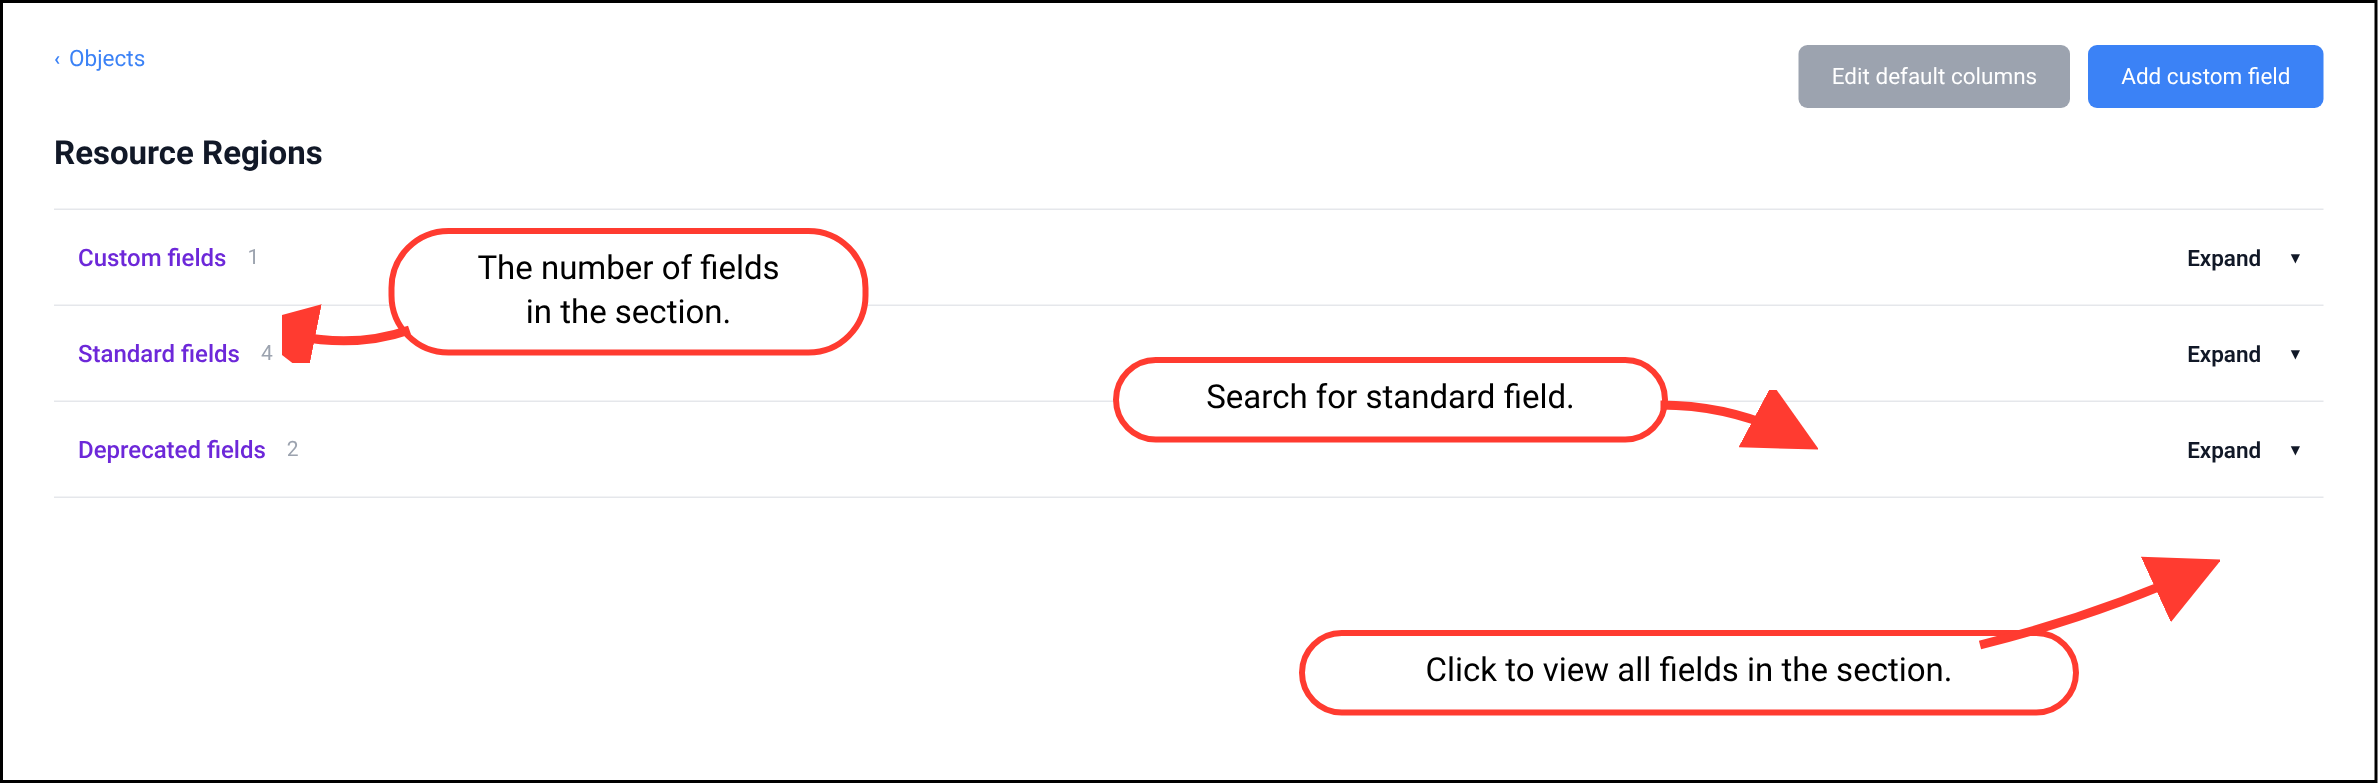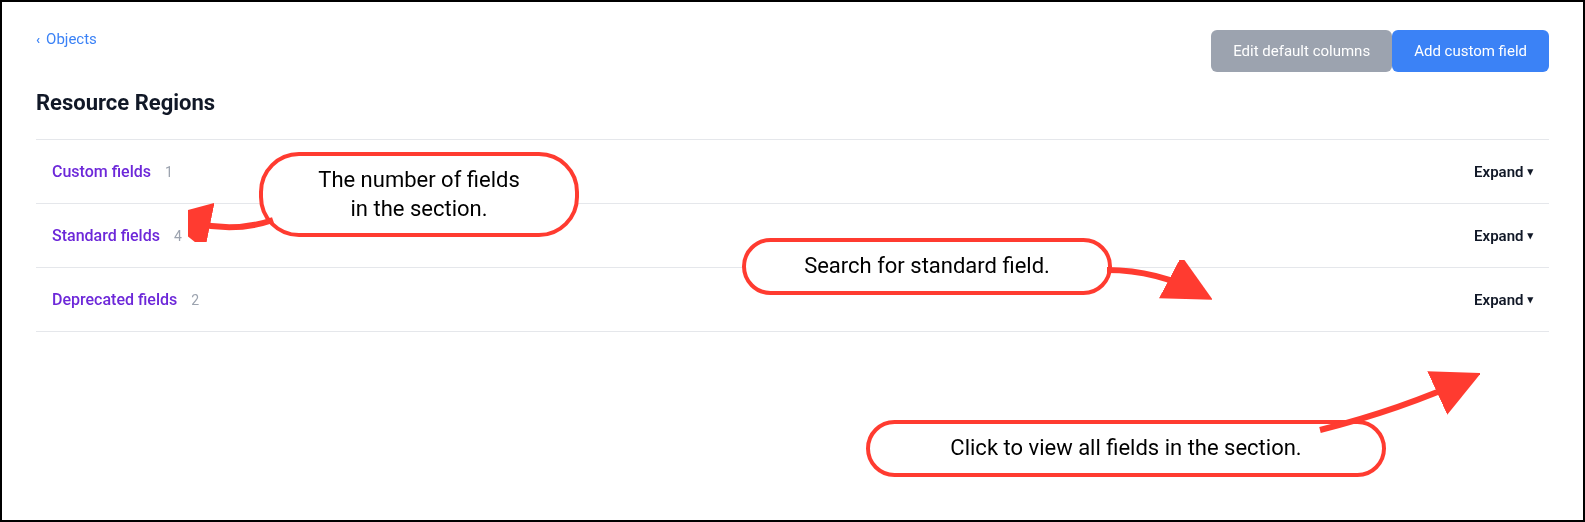--- a/index.html
+++ b/index.html
@@ -32,20 +32,21 @@
       align-items: center;
       gap: 6px;
       cursor: pointer;
     }
     .breadcrumb-chevron {
       font-size: 13px;
       font-weight: bold;
     }
     .button-group {
       display: flex;
+      gap: 12px;
       margin-left: 32px;
     }
     .btn {
       padding: 12px 22px;
       border: none;
       border-radius: 6px;
       font-size: 15px;
       cursor: pointer;
       font-family: inherit;
     }
@@ -120,21 +121,21 @@
       margin-left: 8px;
       width: 100%;
       font-family: inherit;
     }
     .search-input::placeholder {
       color: #9ca3af;
     }
     .expand-toggle {
       display: flex;
       align-items: center;
-      gap: 4px;
+      gap: 20px;
       font-size: 15px;
       color: #111827;
       font-weight: 600;
       cursor: pointer;
     }
     .expand-toggle .chev {
       font-size: 11px;
     }
 
     

